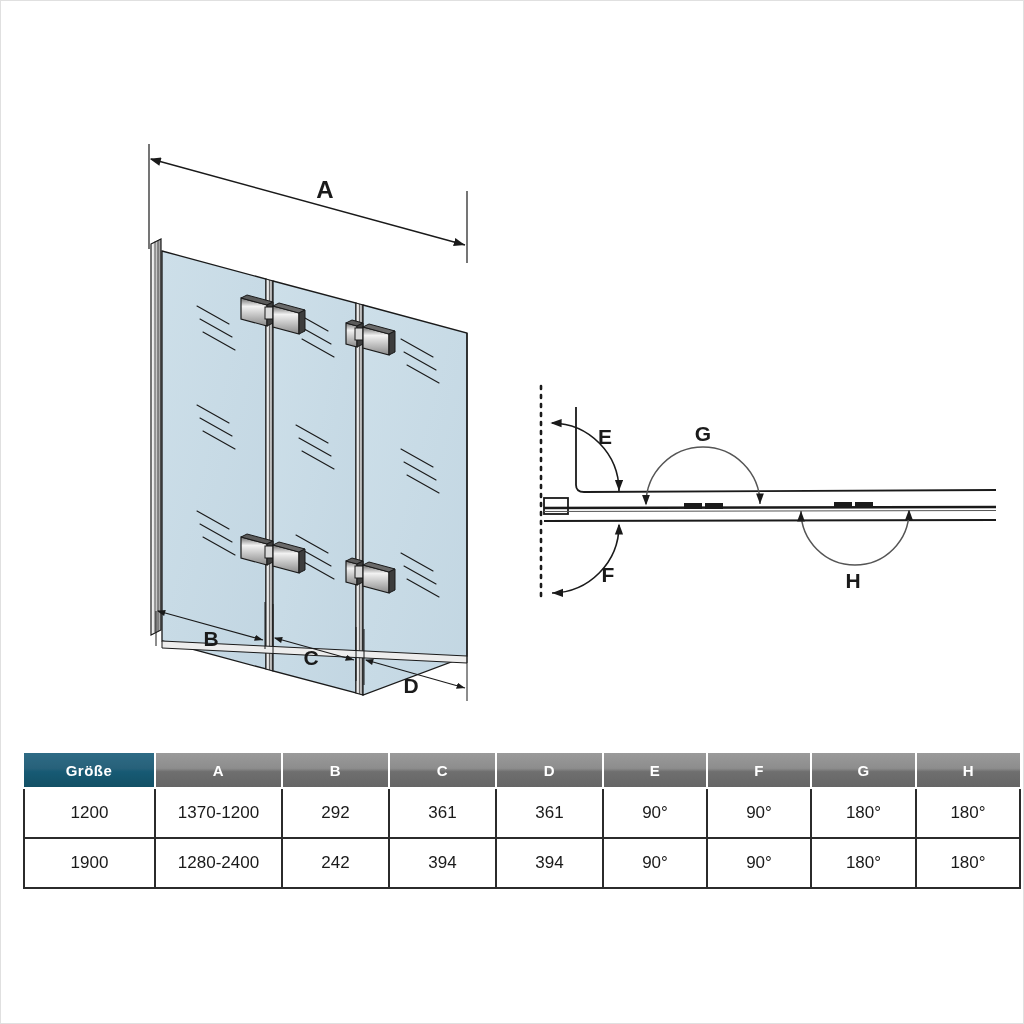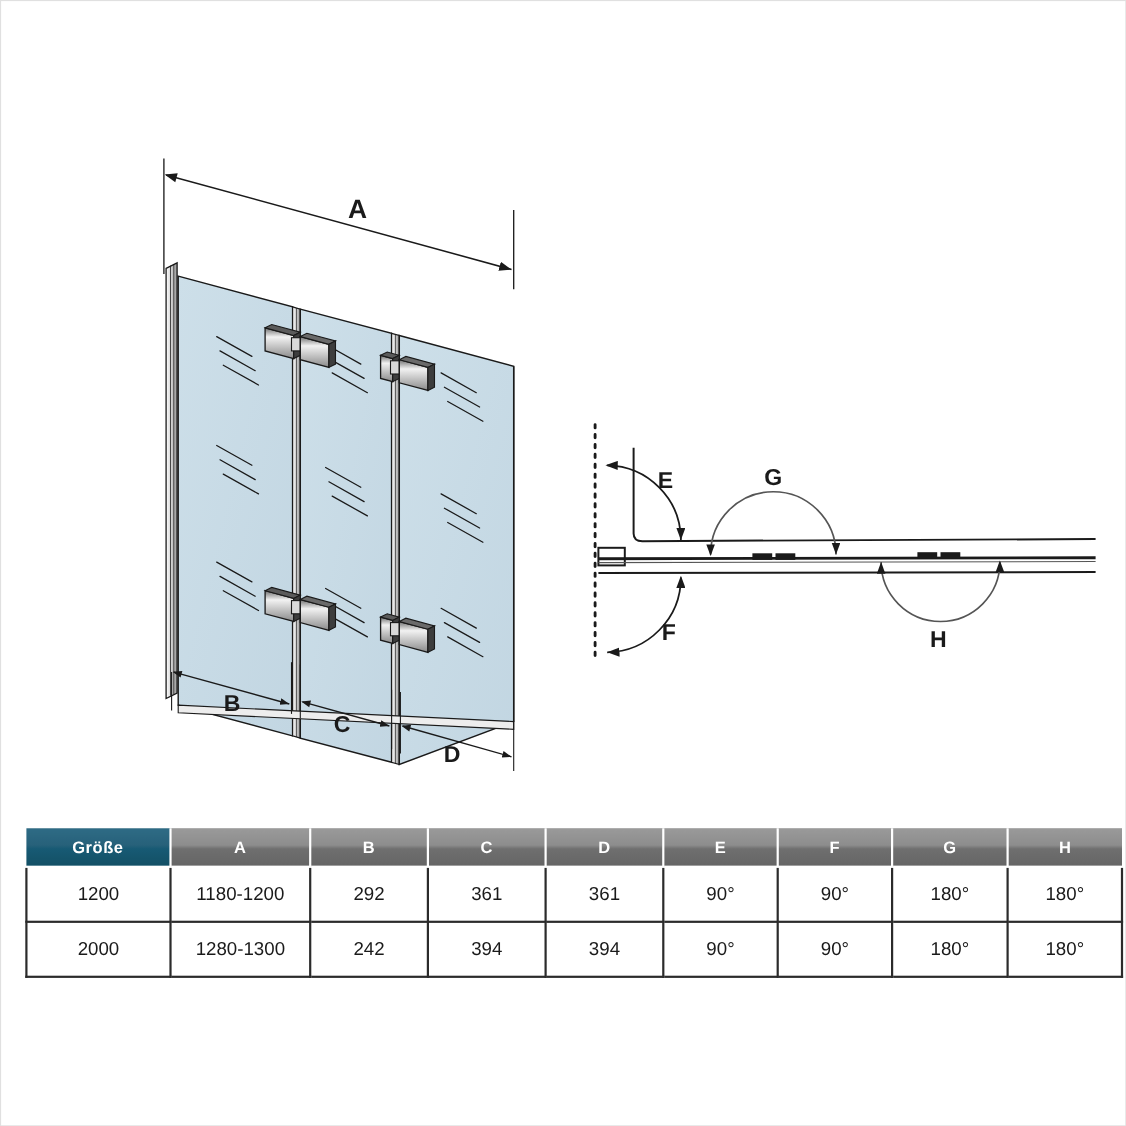--- a/index.html
+++ b/index.html
@@ -290,32 +290,32 @@
           <th style="width:105px">D</th>
           <th style="width:102px">E</th>
           <th style="width:102px">F</th>
           <th style="width:103px">G</th>
           <th style="width:103px">H</th>
         </tr>
       </thead>
       <tbody>
         <tr>
           <td>1200</td>
-          <td>1180-1200</td>
+          <td>1370-1200</td>
           <td>292</td>
           <td>361</td>
           <td>361</td>
           <td>90°</td>
           <td>90°</td>
           <td>180°</td>
           <td>180°</td>
         </tr>
         <tr>
-          <td>2000</td>
-          <td>1280-1300</td>
+          <td>1900</td>
+          <td>1280-2400</td>
           <td>242</td>
           <td>394</td>
           <td>394</td>
           <td>90°</td>
           <td>90°</td>
           <td>180°</td>
           <td>180°</td>
         </tr>
       </tbody>
     </table>

